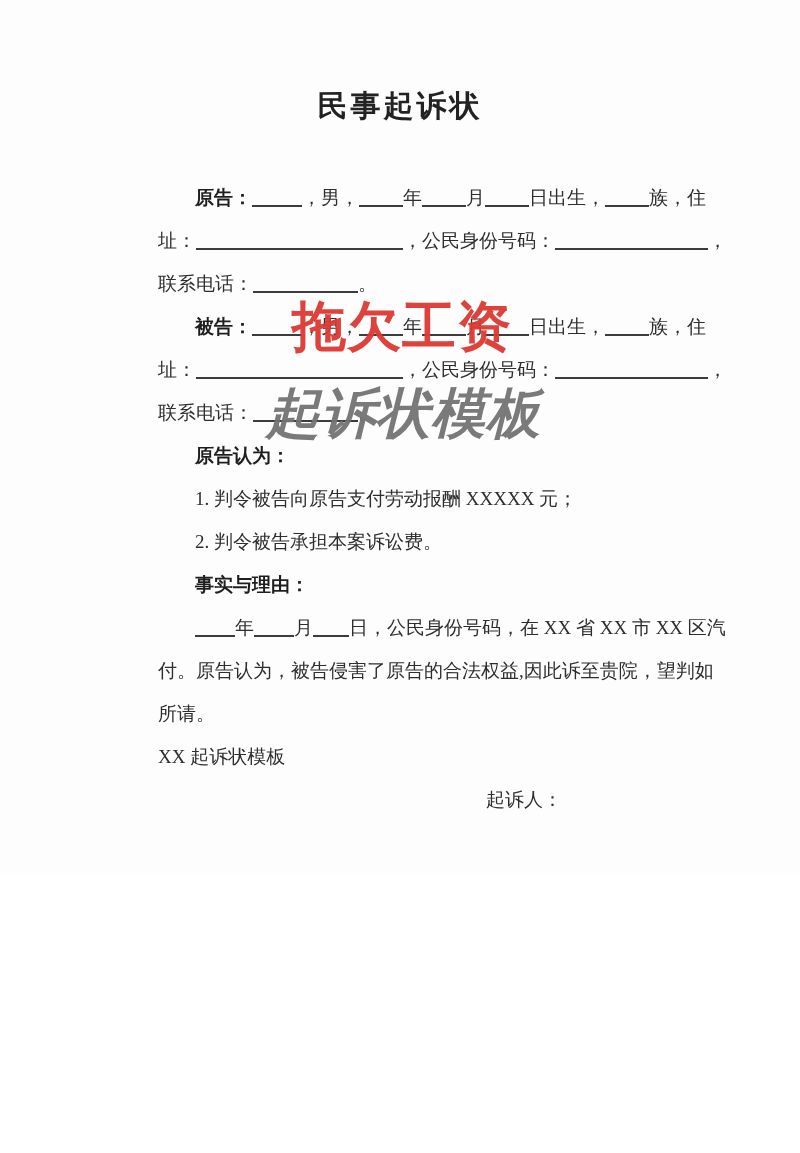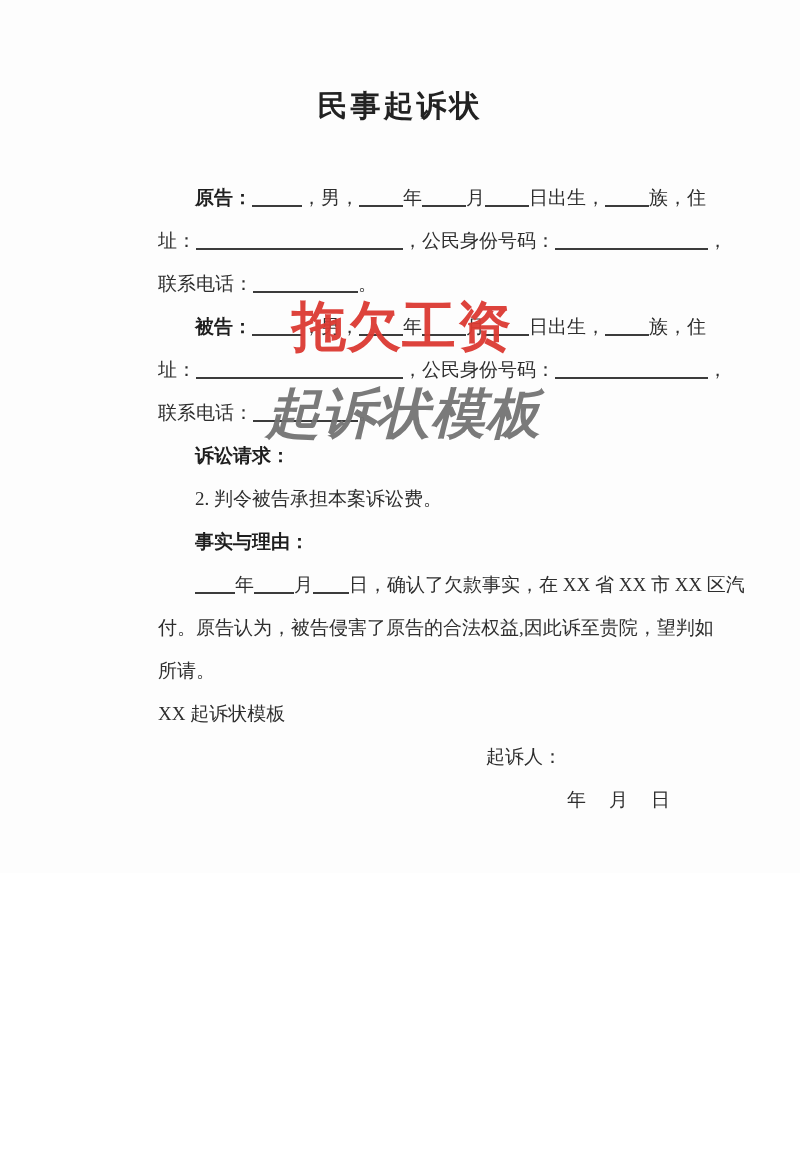--- a/index.html
+++ b/index.html
@@ -75,28 +75,28 @@
 <div class="page">
   <div class="doc-title">民事起诉状</div>
 
   <div class="doc-body">
       <div class="line indent"><span class="bold">原告：</span><span class="blank" style="width: 50px;"></span><span>，男，</span><span class="blank" style="width: 44px;"></span><span>年</span><span class="blank" style="width: 44px;"></span><span>月</span><span class="blank" style="width: 44px;"></span><span>日出生，</span><span class="blank" style="width: 44px;"></span><span>族，住</span></div>
       <div class="line"><span>址：</span><span class="blank" style="width: 207px;"></span><span>，公民身份号码：</span><span class="blank" style="width: 153px;"></span><span>，</span></div>
       <div class="line"><span>联系电话：</span><span class="blank" style="width: 105px;"></span><span>。</span></div>
       <div class="line indent"><span class="bold">被告：</span><span class="blank" style="width: 50px;"></span><span>，男，</span><span class="blank" style="width: 44px;"></span><span>年</span><span class="blank" style="width: 44px;"></span><span>月</span><span class="blank" style="width: 44px;"></span><span>日出生，</span><span class="blank" style="width: 44px;"></span><span>族，住</span></div>
       <div class="line"><span>址：</span><span class="blank" style="width: 207px;"></span><span>，公民身份号码：</span><span class="blank" style="width: 153px;"></span><span>，</span></div>
       <div class="line"><span>联系电话：</span><span class="blank" style="width: 105px;"></span><span>。</span></div>
-      <div class="line indent"><span class="bold">诉讼请求：</span></div>
+      <div class="line indent"><span class="bold">原告认为：</span></div>
+      <div class="line indent"><span>1. 判令被告向原告支付劳动报酬 XXXXX 元；</span></div>
       <div class="line indent"><span>2. 判令被告承担本案诉讼费。</span></div>
       <div class="line indent"><span class="bold">事实与理由：</span></div>
-      <div class="line indent"><span class="blank" style="width: 40px;"></span><span>年</span><span class="blank" style="width: 40px;"></span><span>月</span><span class="blank" style="width: 36px;"></span><span>日，确认了欠款事实，在 XX 省 XX 市 XX 区汽</span></div>
+      <div class="line indent"><span class="blank" style="width: 40px;"></span><span>年</span><span class="blank" style="width: 40px;"></span><span>月</span><span class="blank" style="width: 36px;"></span><span>日，公民身份号码，在 XX 省 XX 市 XX 区汽</span></div>
       <div class="line"><span>付。原告认为，被告侵害了原告的合法权益,因此诉至贵院，望判如</span></div>
       <div class="line"><span>所请。</span></div>
       <div class="line"><span>XX 起诉状模板</span></div>
       <div class="line sign"><span>起诉人：</span></div>
-      <div class="line date"><span>年　月　日</span></div>
     </div>
 
   <div class="watermark-line wm1" style="color: rgb(220, 58, 50); text-align: right;">拖欠工资</div>
   <div class="watermark-line wm2" style="color: #737373; font-style: italic;">起诉状模板</div>
 
   <div class="page-number">1</div>
 </div>
 
 </body></html>

